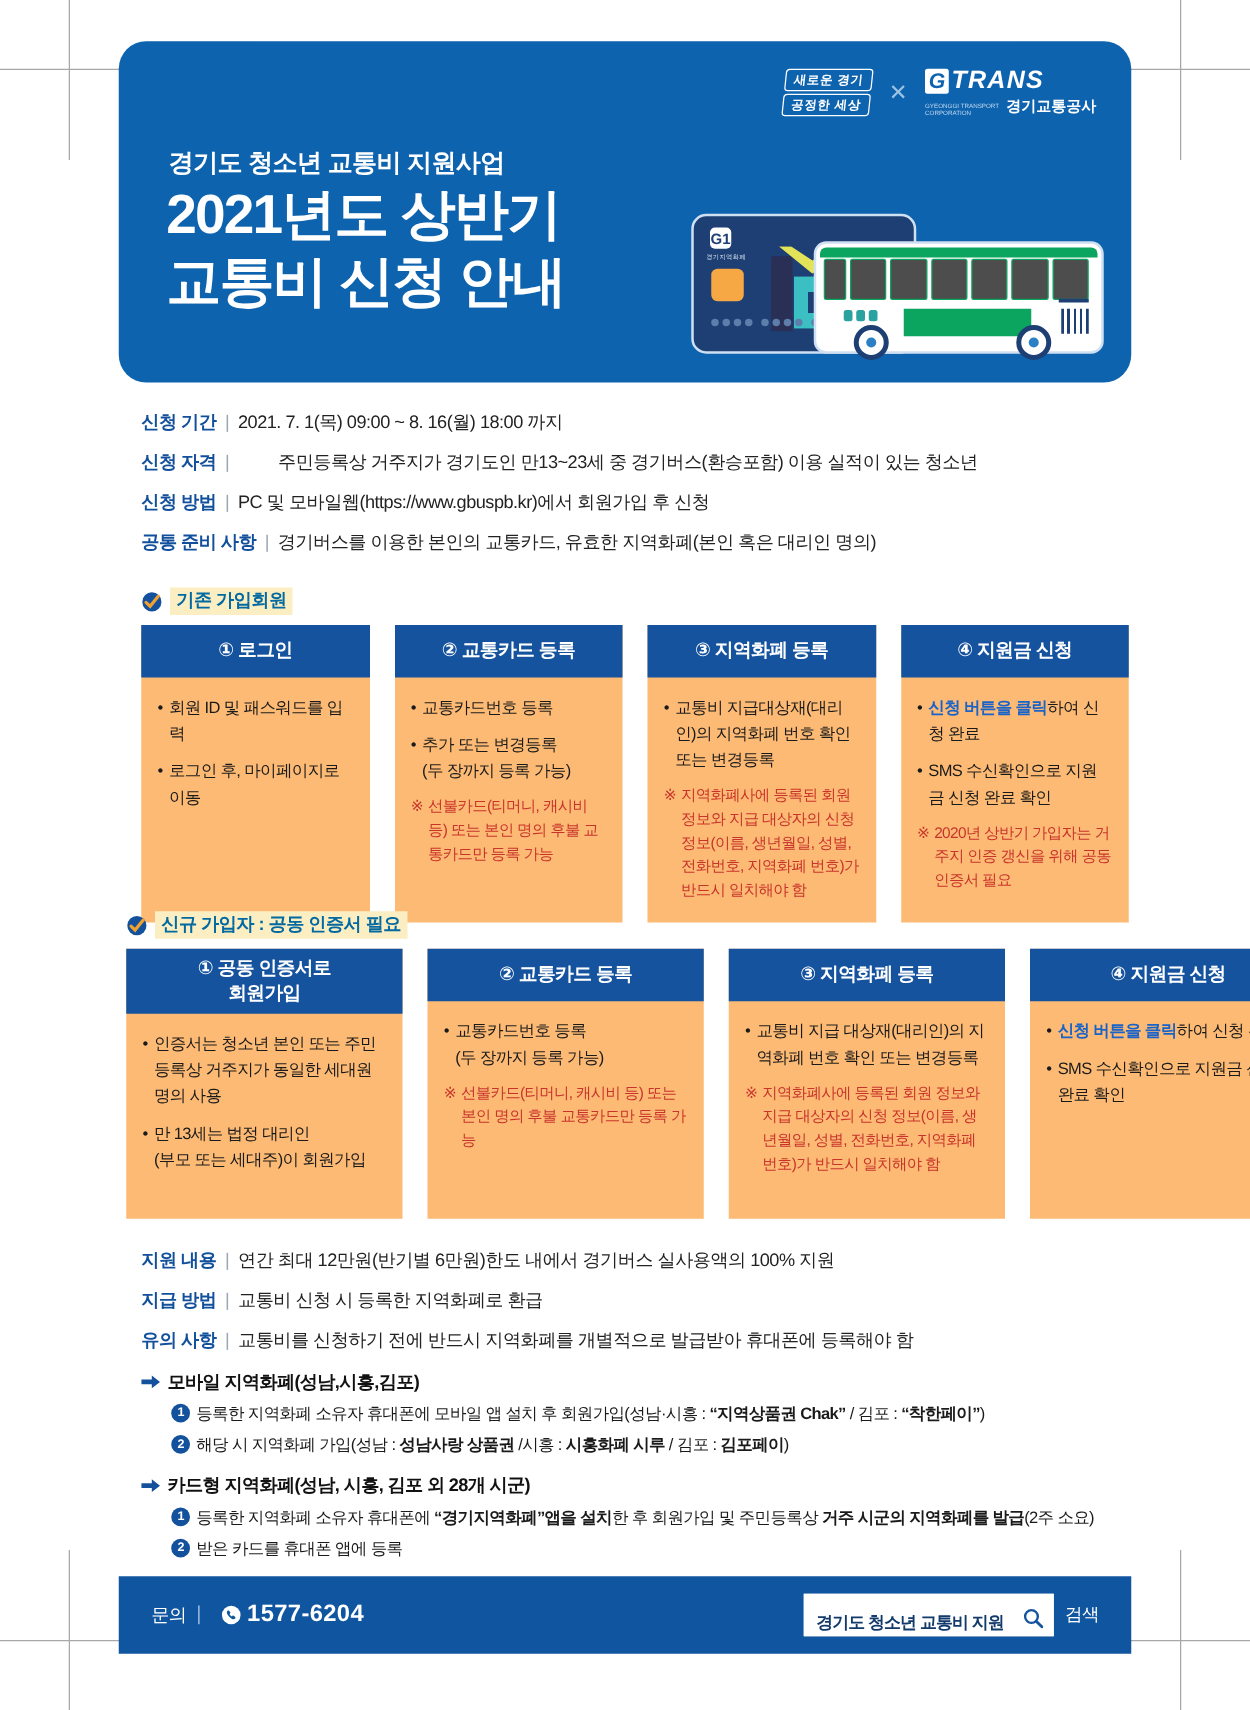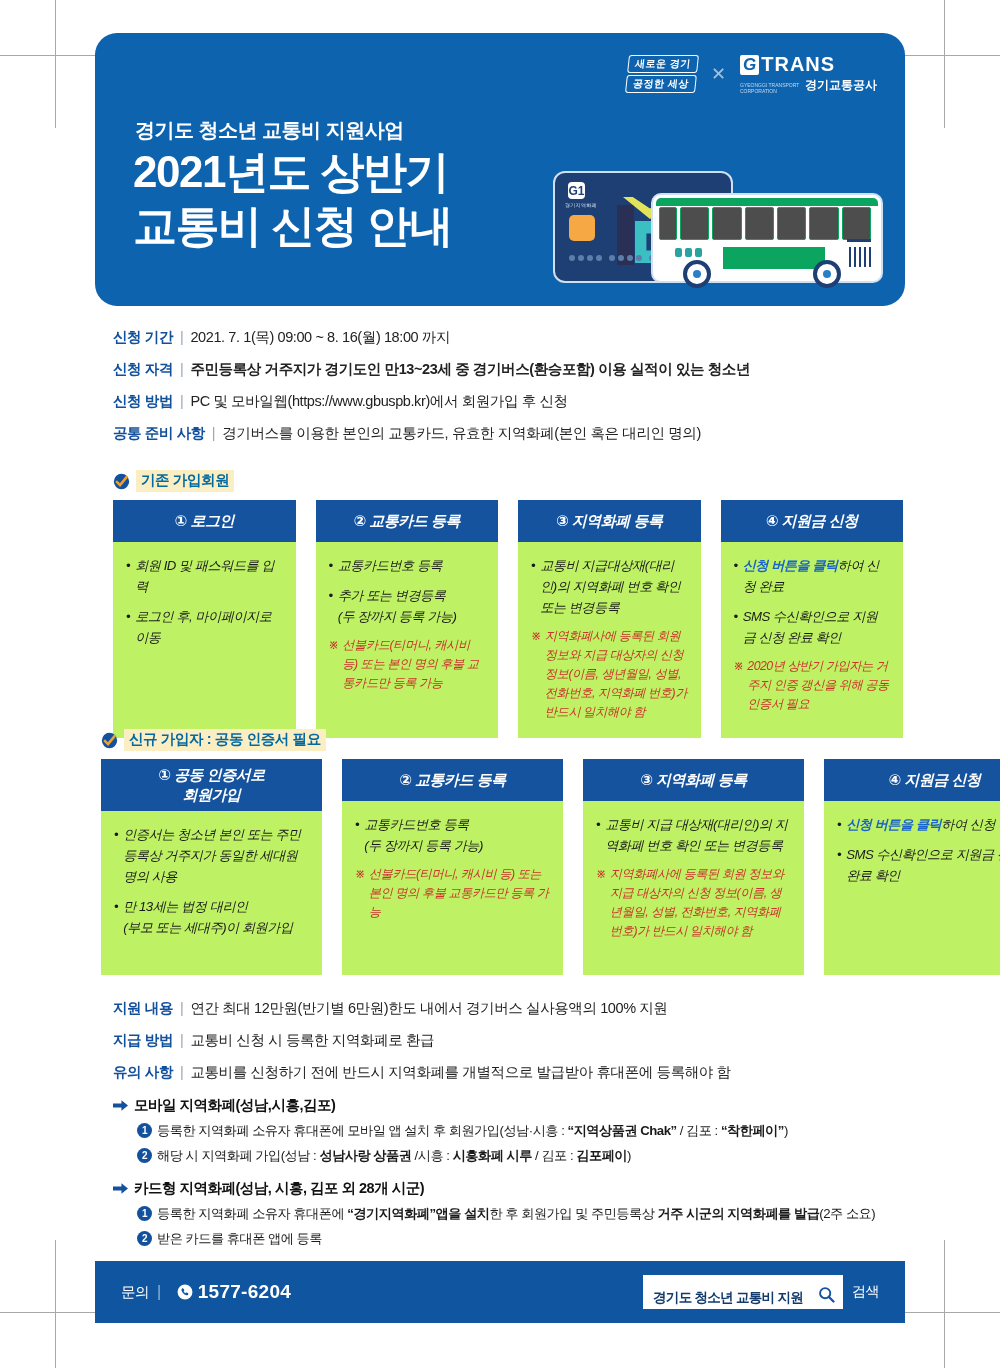--- a/index.html
+++ b/index.html
@@ -62,21 +62,21 @@
   .logo-gtrans { display: flex; flex-direction: column; align-items: flex-start; }
   .gt-row { display: flex; align-items: center; gap: 2px; }
   .gt-mark {
     background: #ffffff; color: #0e63ae;
     font-weight: bold; font-size: 17px;
     padding: 0 3px; border-radius: 2px;
     font-style: italic;
   }
   .gt-word {
     color: #ffffff; font-weight: bold; font-size: 20px;
-    letter-spacing: 1px;
+    font-style: italic; letter-spacing: 1px;
   }
   .gt-sub { display: flex; align-items: flex-end; gap: 5px; margin-top: 1px; }
   .gt-eng { color: #c3d9ee; font-size: 5px; line-height: 6px; width: 60px; }
   .gt-kor { color: #ffffff; font-size: 12px; font-weight: bold; }
 
   .head-eyebrow {
     position: absolute; left: 40px; top: 84px;
     color: #ffffff; font-size: 20px; font-weight: bold;
     letter-spacing: -0.5px;
   }
@@ -144,34 +144,34 @@
   .wheel.l { left: 30px; }
   .wheel.r { right: 40px; }
   .wheel::after { content: ""; position: absolute; left: 6px; top: 6px; width: 8px; height: 8px; background: #2b7fc4; border-radius: 50%; }
 
   
   .info-block { position: absolute; left: 113px; top: 328px; width: 790px; }
   .info-line { display: flex; align-items: baseline; margin-bottom: 13px; font-size: 14.5px; color: #1a1a1a; letter-spacing: -0.4px; }
   .info-label { color: #12509c; font-weight: bold; white-space: nowrap; }
   .info-sep { color: #9aa6b4; margin: 0 7px; }
   .info-value { color: #222222; }
-  .info-value.b { font-weight: bold; }
+  .info-value.b { font-weight: normal; margin-left: 32px; }
 
   
   .sec-badge { display: flex; align-items: center; gap: 6px; }
   .check-icon { width: 17px; height: 17px; flex: 0 0 17px; }
   .sec-badge-text {
     background: #fbeec2; color: #0369a1;
     font-weight: bold; font-size: 14.5px;
     padding: 1px 5px 2px; letter-spacing: -0.4px;
   }
 
   
   .cards { display: flex; gap: 20px; }
-  .card { flex: 1; background: #bef264; display: flex; flex-direction: column; font-style: italic; }
+  .card { flex: 1; background: #fdba74; display: flex; flex-direction: column; }
   .card-head {
     background: #15539e; color: #ffffff;
     font-size: 15px; font-weight: bold; text-align: center;
     letter-spacing: -0.5px; line-height: 20px;
     padding: 11px 4px;
   }
   .card-head.two { padding: 6px 4px; }
   .card-body { padding: 13px 13px 16px; flex: 1; }
   .bul { display: flex; gap: 5px; font-size: 13.2px; color: #1a1a1a; line-height: 21px; letter-spacing: -0.5px; margin-bottom: 9px; }
   .bul .dot { flex: 0 0 auto; line-height: 21px; }

